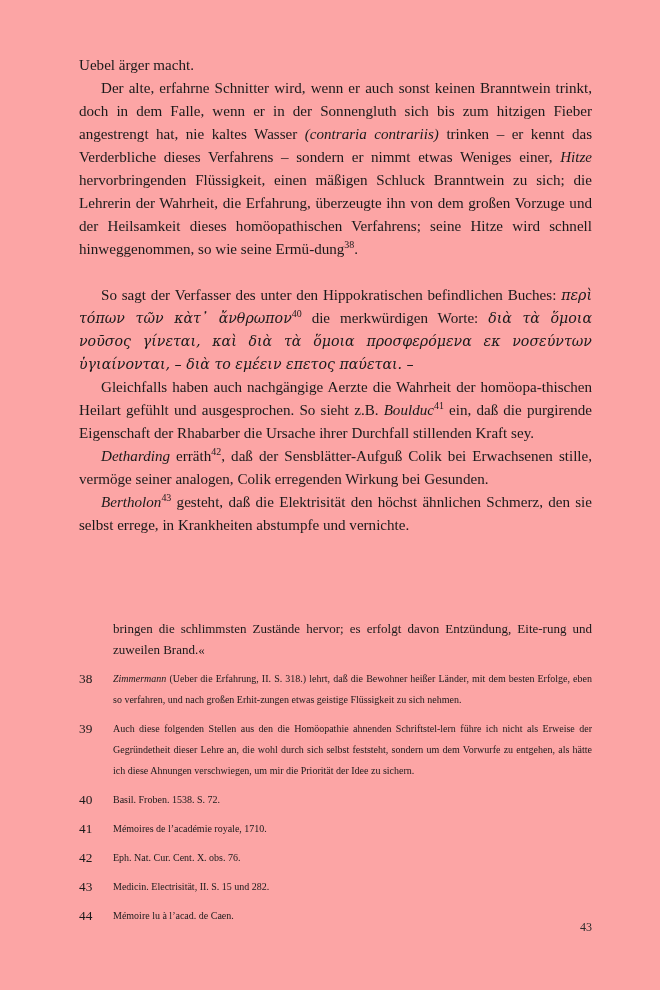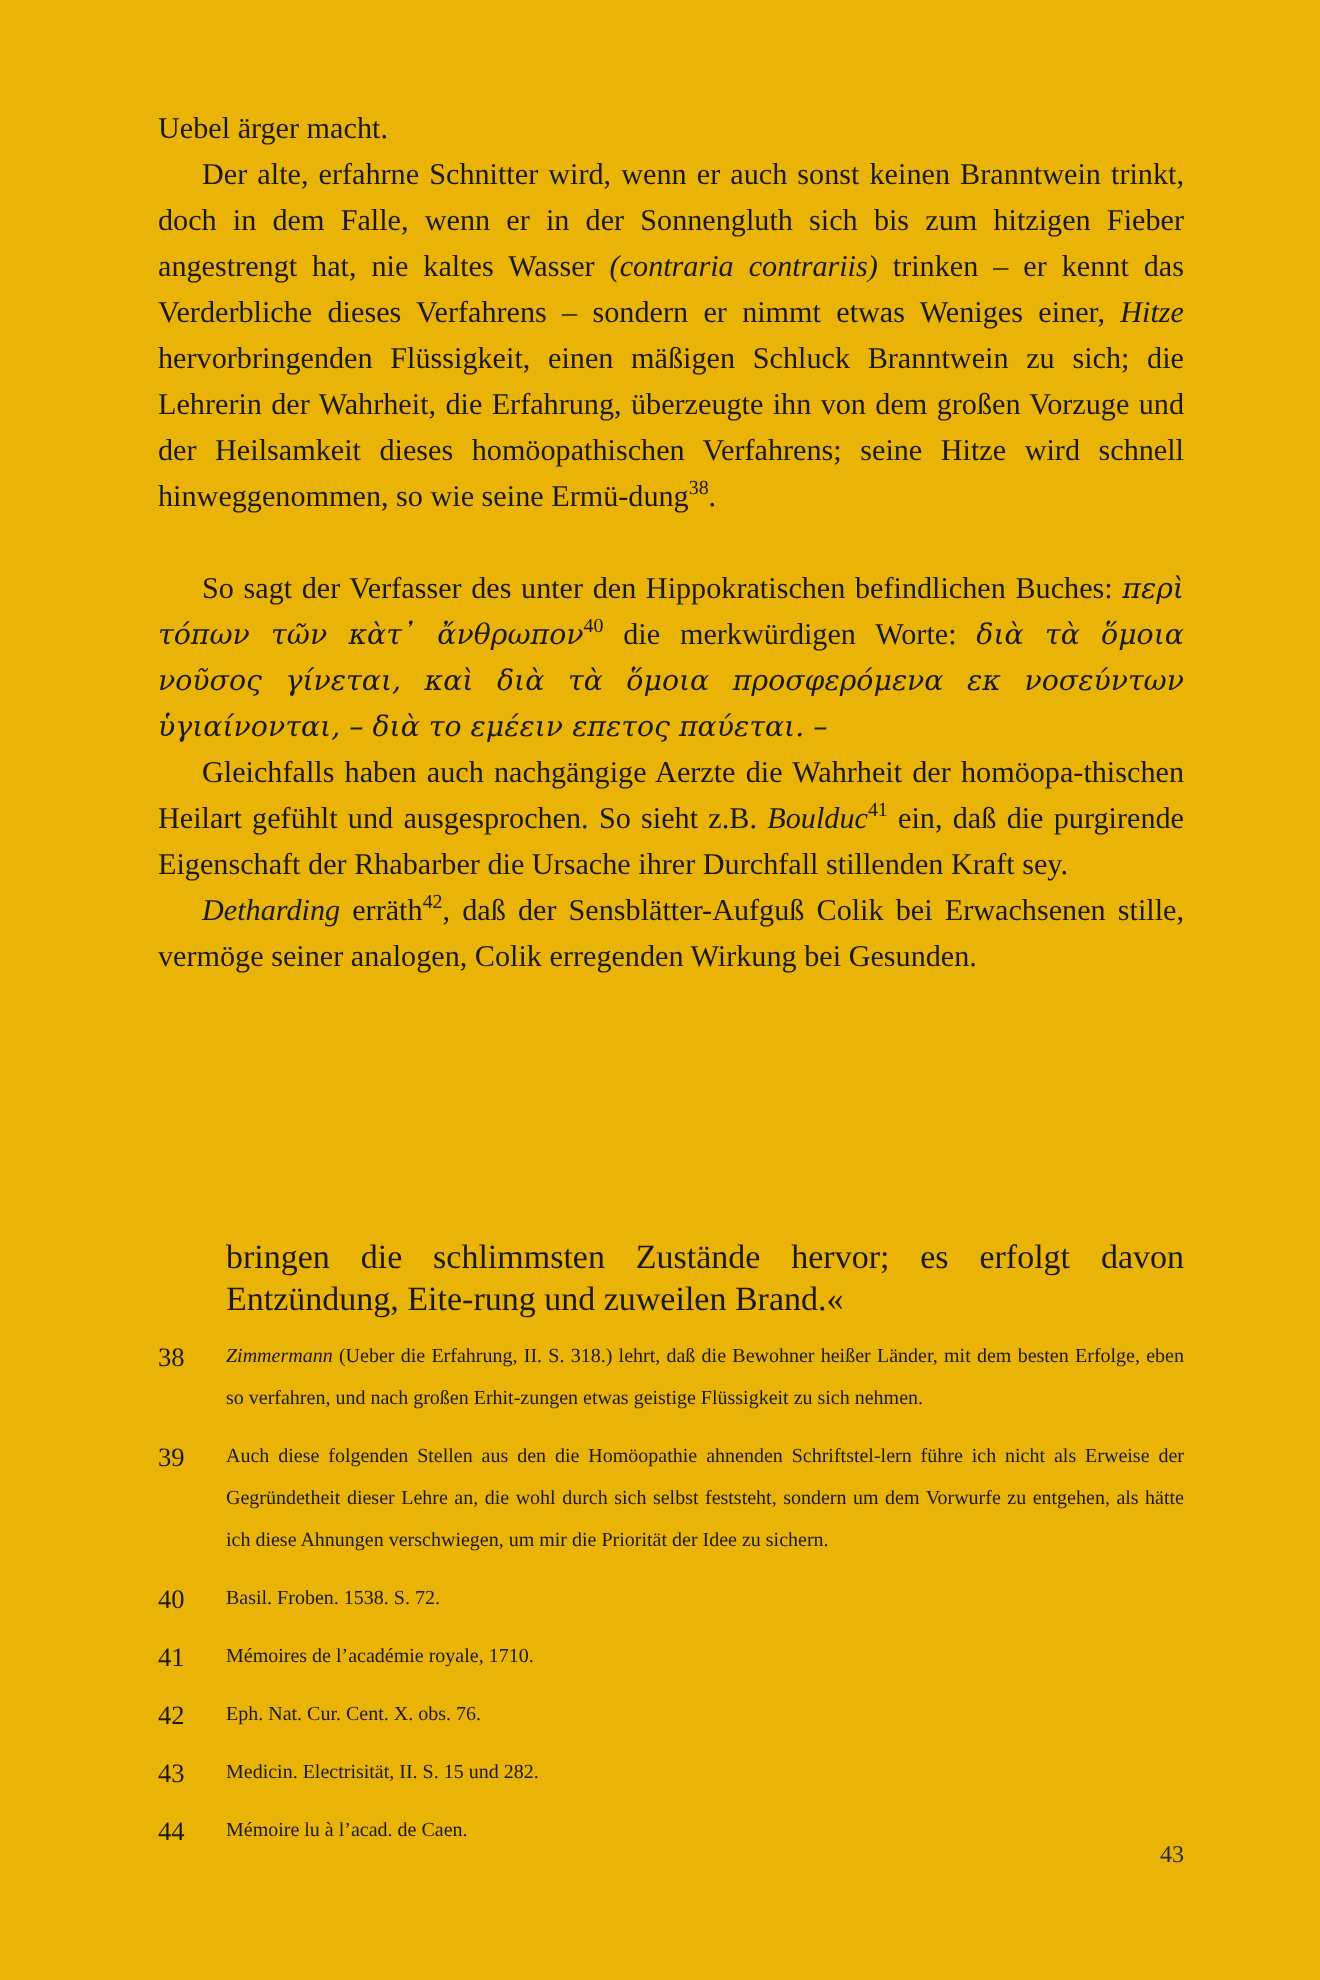--- a/index.html
+++ b/index.html
@@ -4,21 +4,21 @@
 <style>
   html, body {
     margin: 0;
     padding: 0;
     background: #ffffff;
   }
   .page {
     position: relative;
     width: 660px;
     height: 990px;
-    background: #eab308;
+    background: #fca5a5;
     overflow: hidden;
     font-family: "Liberation Serif", "DejaVu Serif", serif;
     color: #1a1a1a;
   }
   .body-block {
     position: absolute;
     left: 79px;
     top: 54px;
     width: 513px;
   }
@@ -74,21 +74,21 @@
   .fn-text {
     flex: 1 1 auto;
     font-size: 10px;
     line-height: 21px;
     text-align: justify;
     hyphens: manual;
     -webkit-hyphens: manual;
   }
   .fn-cont {
     margin-left: 34px;
-    font-size: 17px;
+    font-size: 13px;
     line-height: 21px;
     width: 479px;
     text-align: justify;
     hyphens: manual;
     -webkit-hyphens: manual;
   }
   .fn-spacer {
     height: 8px;
   }
   .page-number {
@@ -104,20 +104,21 @@
 
 <div class="page">
 
   <div class="body-block" id="body-block">
       <p class="para noindent"><span>Uebel ärger macht.</span></p>
       <p class="para indent"><span>Der alte, erfahrne Schnitter wird, wenn er auch sonst keinen Branntwein trinkt, doch in dem Falle, wenn er in der Sonnengluth sich bis zum hitzigen Fieber angestrengt hat, nie kaltes Wasser </span><span class="it">(contraria contrariis)</span><span> trinken – er kennt das Verderbliche dieses Verfahrens – sondern er nimmt etwas Weniges einer, </span><span class="it">Hitze</span><span> hervorbringenden Flüssigkeit, einen mäßigen Schluck Branntwein zu sich; die Lehrerin der Wahrheit, die Erfahrung, überzeugte ihn von dem großen Vorzuge und der Heilsamkeit dieses homöopathischen Verfahrens; seine Hitze wird schnell hinweggenommen, so wie seine Ermü-dung</span><sup>38</sup><span>.</span></p>
       <div class="gap-para"></div>
       <p class="para indent"><span>So sagt der Verfasser des unter den Hippokratischen befindlichen Buches: </span><span class="greek">περὶ τόπων τῶν κὰτ᾽ ἄνθρωπον</span><sup>40</sup><span> die merkwürdigen Worte: </span><span class="greek">διὰ τὰ ὅμοια νοῦσος γίνεται, καὶ διὰ τὰ ὅμοια προσφερόμενα εκ νοσεύντων ὑγιαίνονται, – διὰ το εμέειν επετος παύεται. –</span></p>
       <p class="para indent"><span>Gleichfalls haben auch nachgängige Aerzte die Wahrheit der homöopa-thischen Heilart gefühlt und ausgesprochen. So sieht z.B. </span><span class="it">Boulduc</span><sup>41</sup><span> ein, daß die purgirende Eigenschaft der Rhabarber die Ursache ihrer Durchfall stillenden Kraft sey.</span></p>
       <p class="para indent"><span class="it">Detharding</span><span> erräth</span><sup>42</sup><span>, daß der Sensblätter-Aufguß Colik bei Erwachsenen stille, vermöge seiner analogen, Colik erregenden Wirkung bei Gesunden.</span></p>
+      <p class="para indent"><span class="it">Bertholon</span><sup>43</sup><span> gesteht, daß die Elektrisität den höchst ähnlichen Schmerz, den sie selbst errege, in Krankheiten abstumpfe und vernichte.</span></p>
     </div>
 
   <div class="footnotes" id="footnote-block">
       <div class="fn-cont"><span>bringen die schlimmsten Zustände hervor; es erfolgt davon Entzündung, Eite-rung und zuweilen Brand.«</span></div>
       <div class="fn-spacer"></div>
       <div class="fn-row">
         <div class="fn-num">38</div>
         <div class="fn-text"><span class="it">Zimmermann</span><span> (Ueber die Erfahrung, II. S. 318.) lehrt, daß die Bewohner heißer Länder, mit dem besten Erfolge, eben so verfahren, und nach großen Erhit-zungen etwas geistige Flüssigkeit zu sich nehmen.</span></div>
       </div>
       <div class="fn-spacer"></div>

